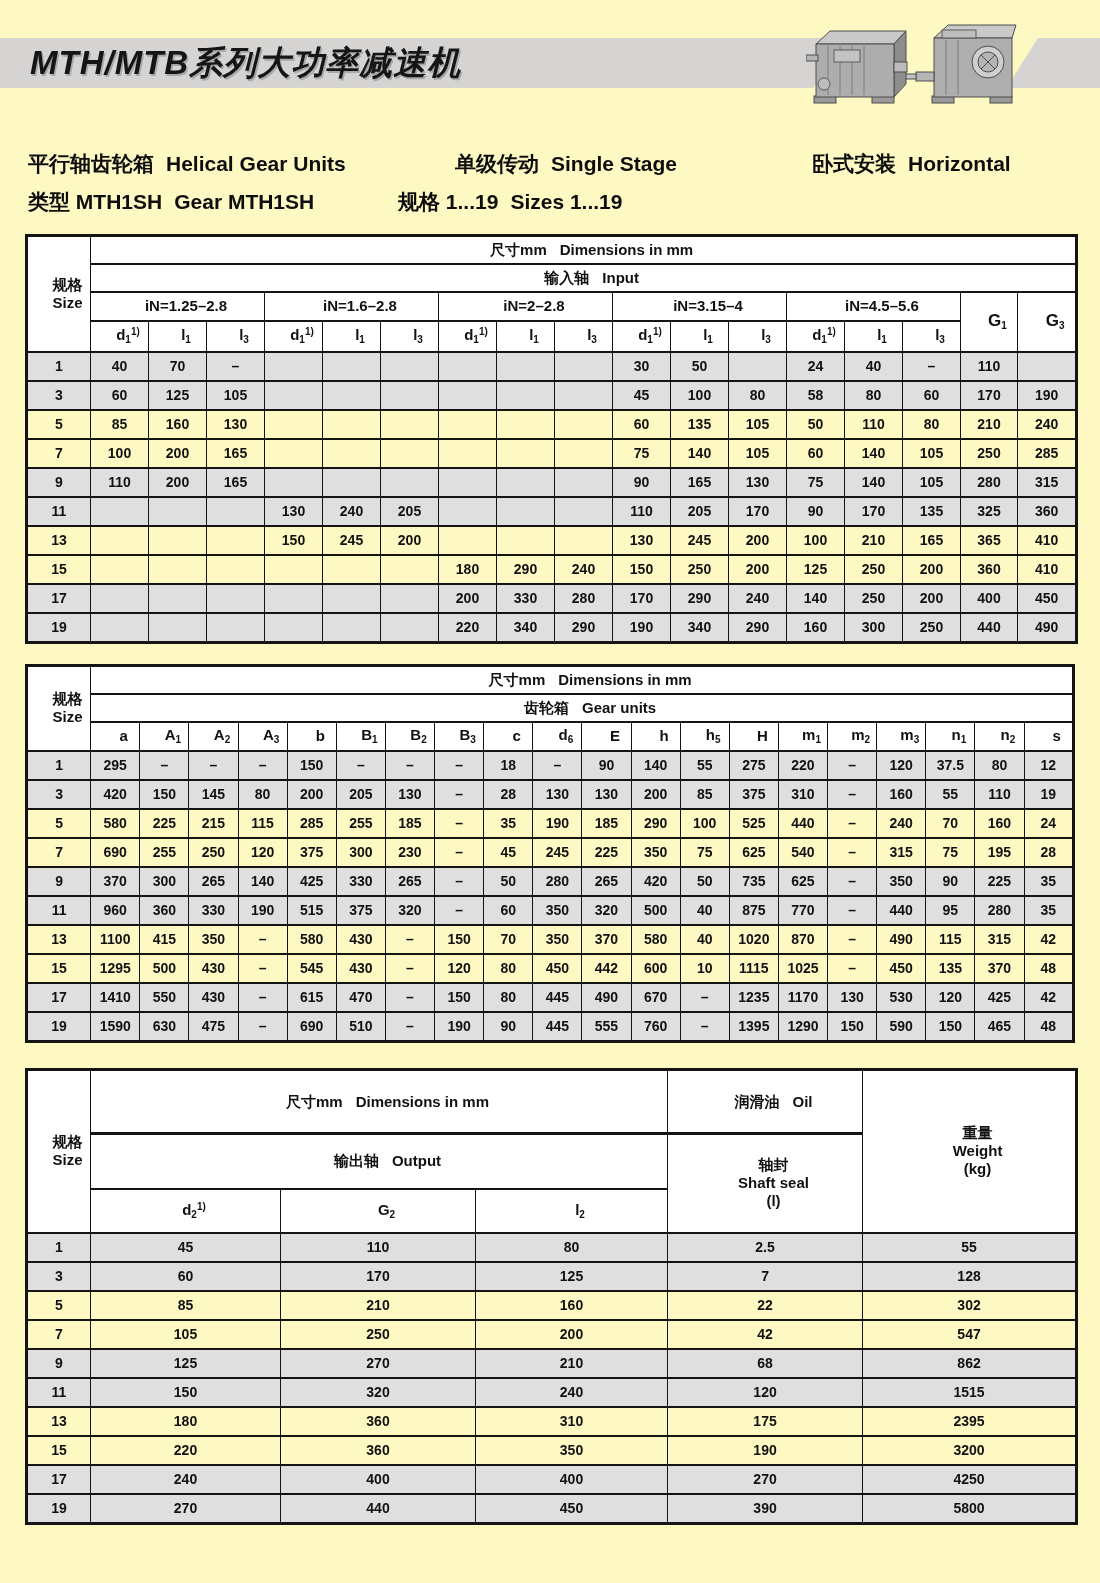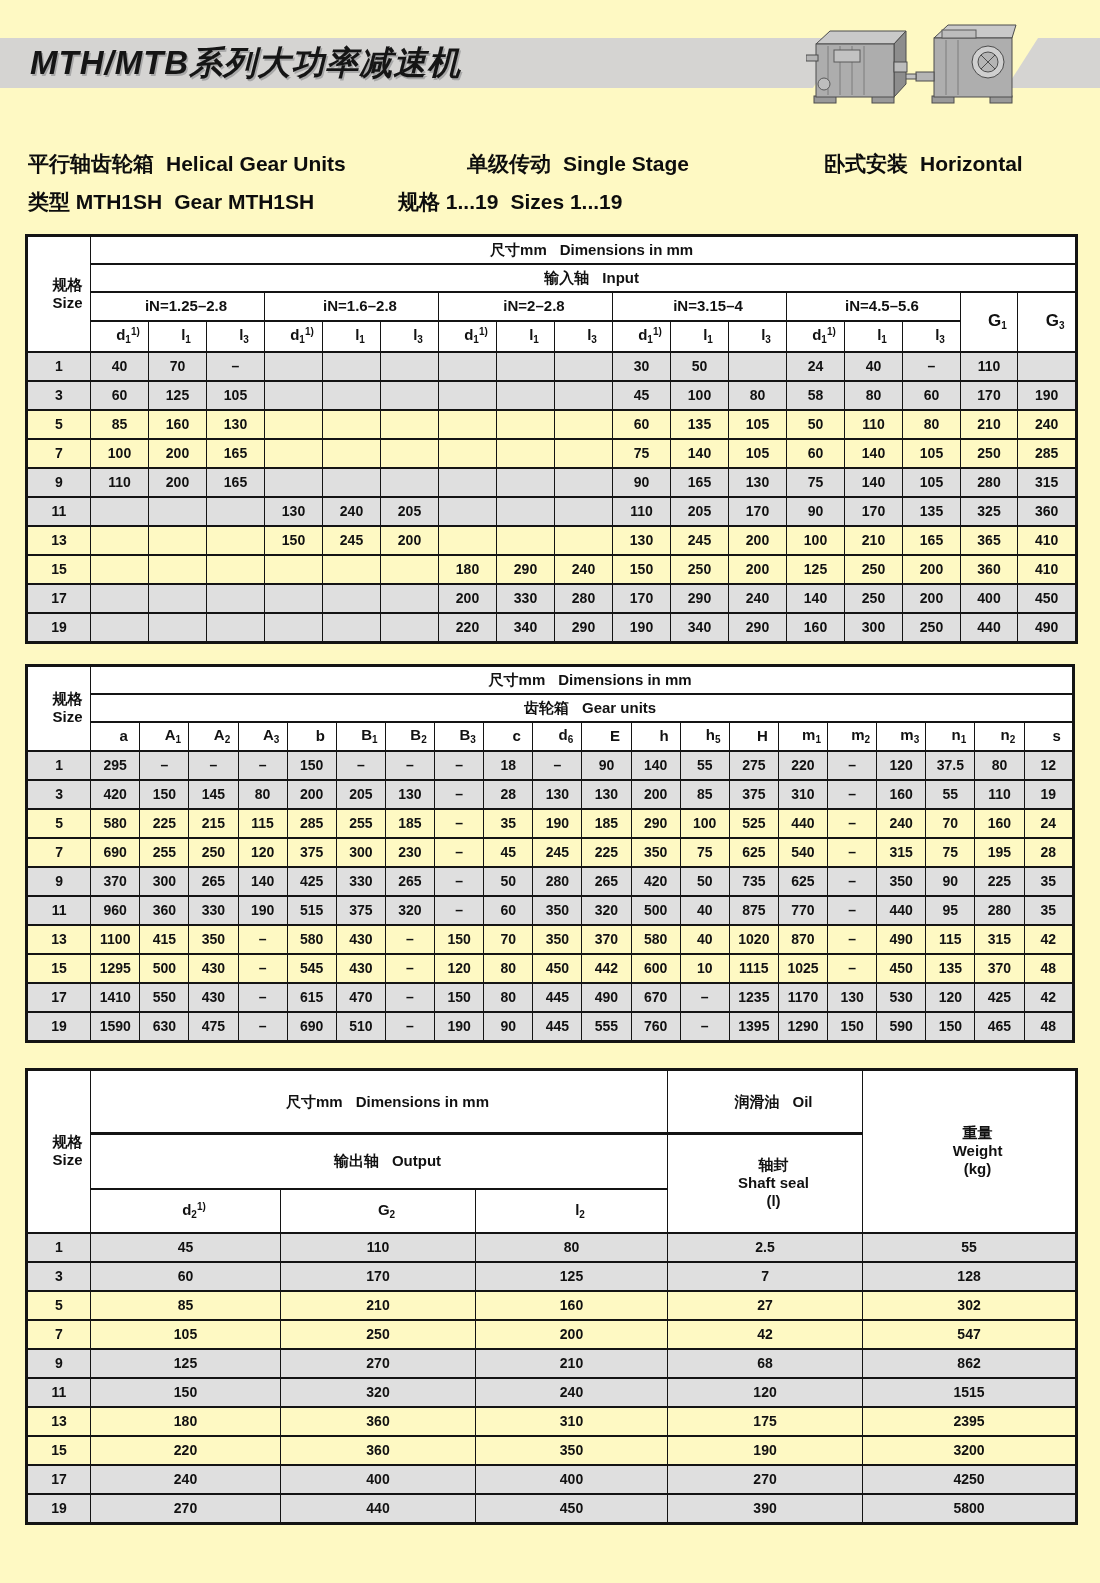--- a/index.html
+++ b/index.html
@@ -14,21 +14,21 @@
   .title{position:absolute;top:38px;left:30px;height:50px;line-height:50px;
          font-size:33px;font-weight:bold;font-style:italic;letter-spacing:1px;color:#151515;
          text-shadow:1.5px 1.5px 0 #a8a8a8;white-space:nowrap;}
 
   .gear-img{position:absolute;}
 
   
   .sub{position:absolute;font-size:21px;font-weight:bold;white-space:nowrap;color:#0d0d0d;}
   .sub .zh{margin-right:12px;}
   .r1{top:150px;} .r2{top:188px;}
-  .p1{left:28px;} .p2{left:455px;margin-left:12px;} .p3{left:812px;margin-left:12px;} .p4{left:398px;}
+  .p1{left:28px;} .p2{left:455px;} .p3{left:812px;} .p4{left:398px;}
 
   
   table{position:absolute;left:25px;width:1050px;border-collapse:collapse;table-layout:fixed;
         font-weight:bold;}
   #t1{top:234px;} #t2{top:664px;} #t3{top:1068px;}
   table{border:3px solid #141414;}
   td{border:1px solid #141414;border-top-width:2px;border-bottom-width:2px;
      text-align:center;vertical-align:middle;padding:0;font-size:14px;line-height:1.2;
      overflow:hidden;white-space:nowrap;}
   thead td{background:#fff;font-size:15px;padding-left:17px;}
@@ -686,21 +686,21 @@
           <td>170</td>
           <td>125</td>
           <td>7</td>
           <td>128</td>
         </tr>
         <tr>
           <td>5</td>
           <td>85</td>
           <td>210</td>
           <td>160</td>
-          <td>27</td>
+          <td>22</td>
           <td>302</td>
         </tr>
         <tr>
           <td>7</td>
           <td>105</td>
           <td>250</td>
           <td>200</td>
           <td>42</td>
           <td>547</td>
         </tr>

